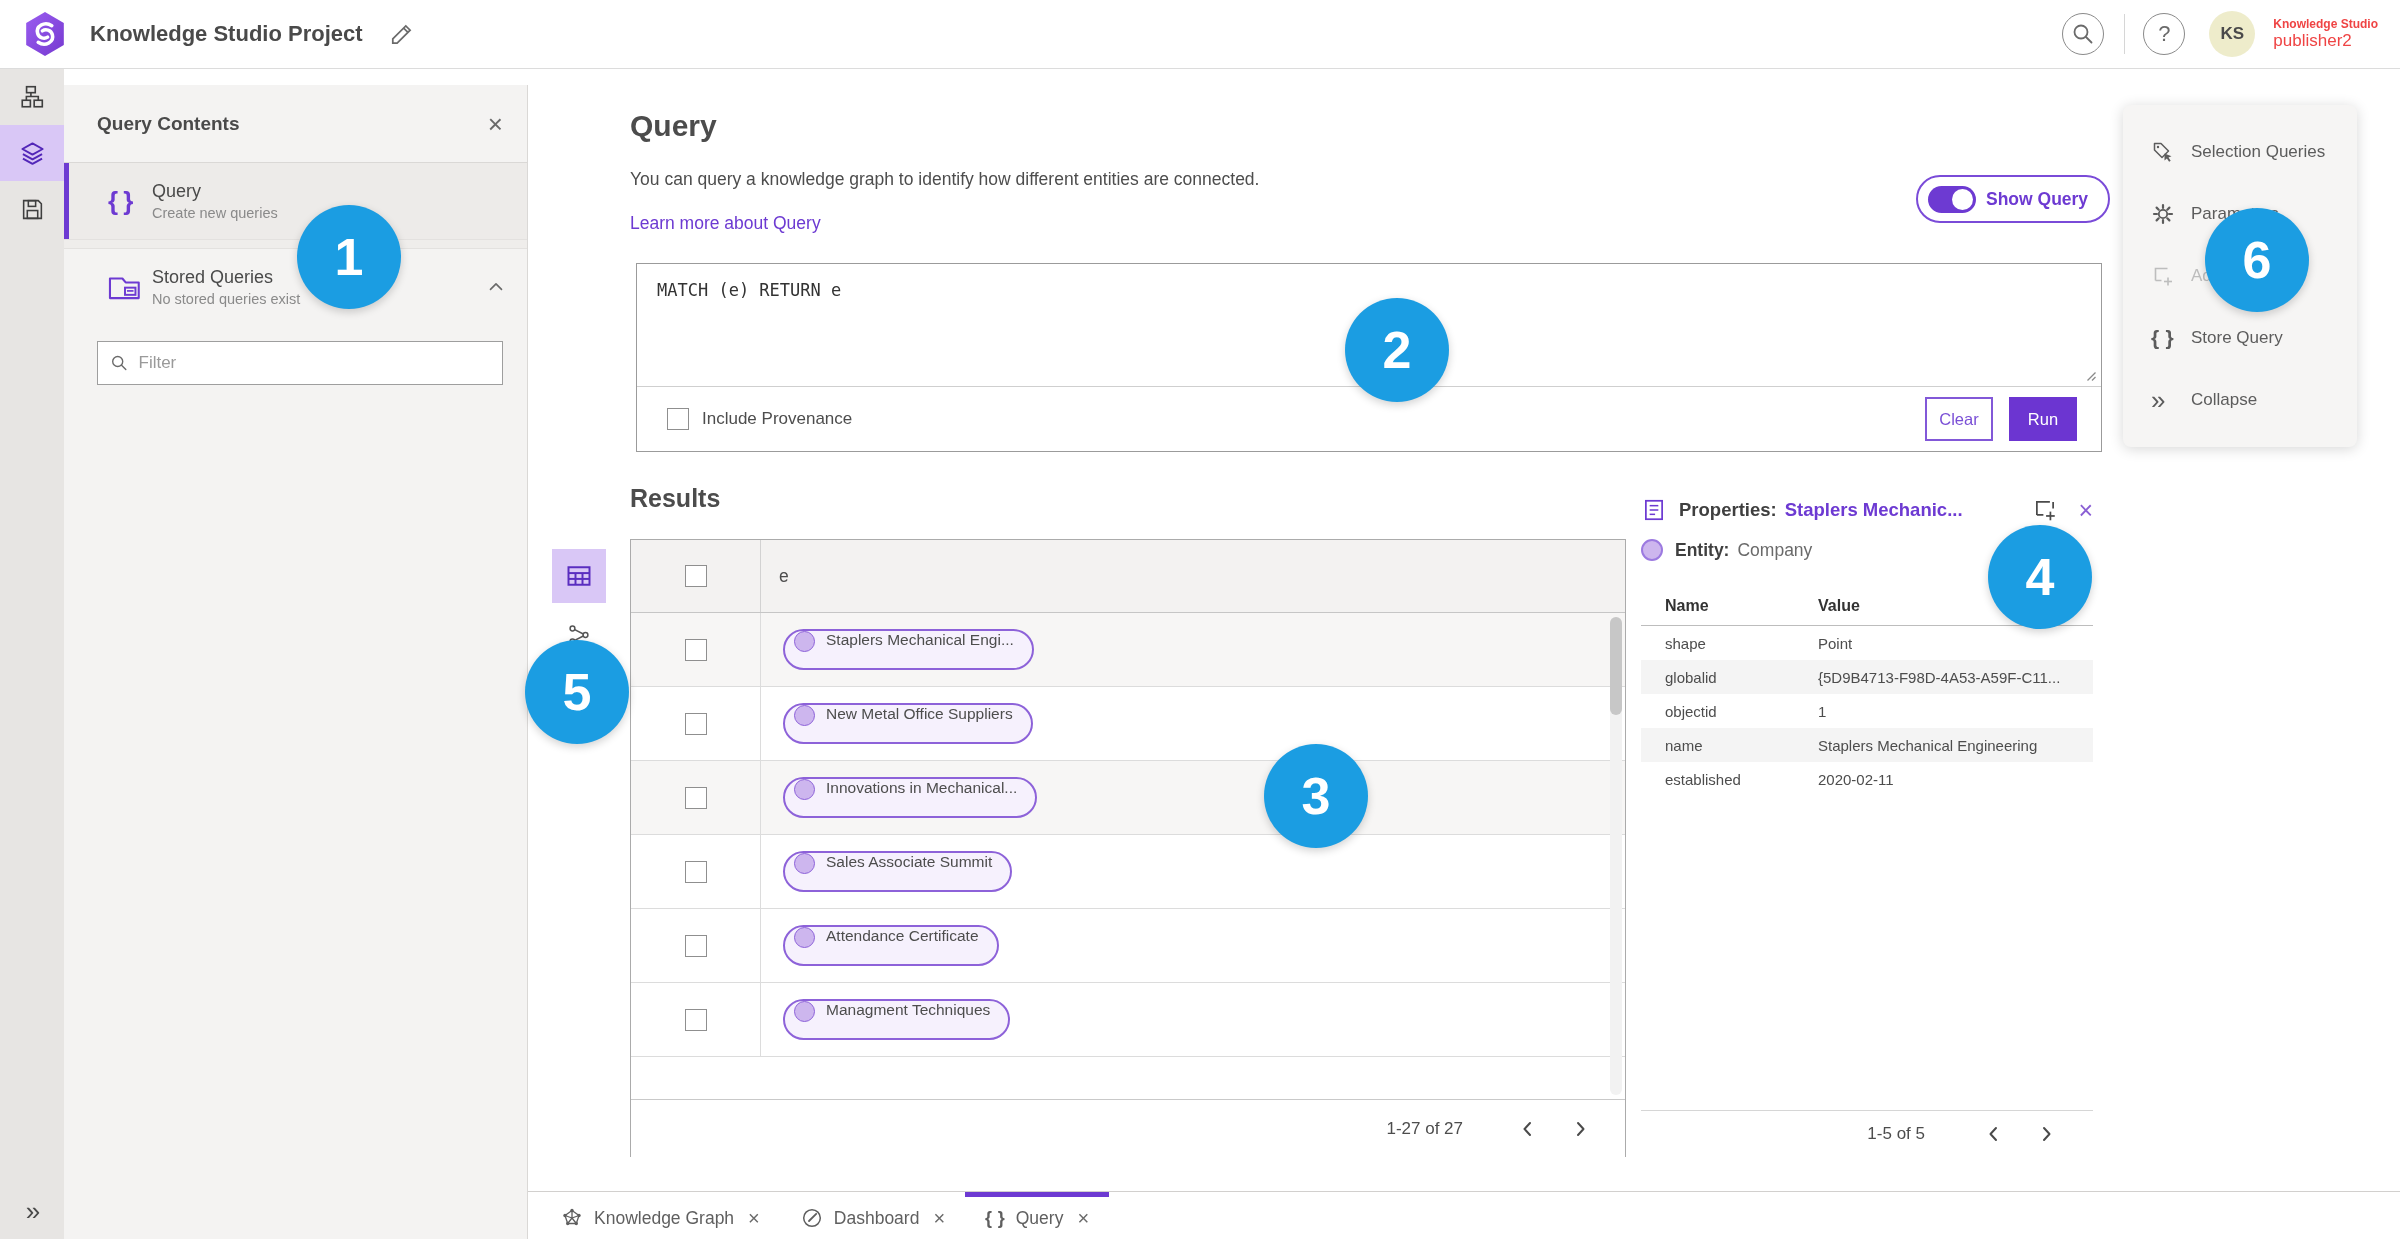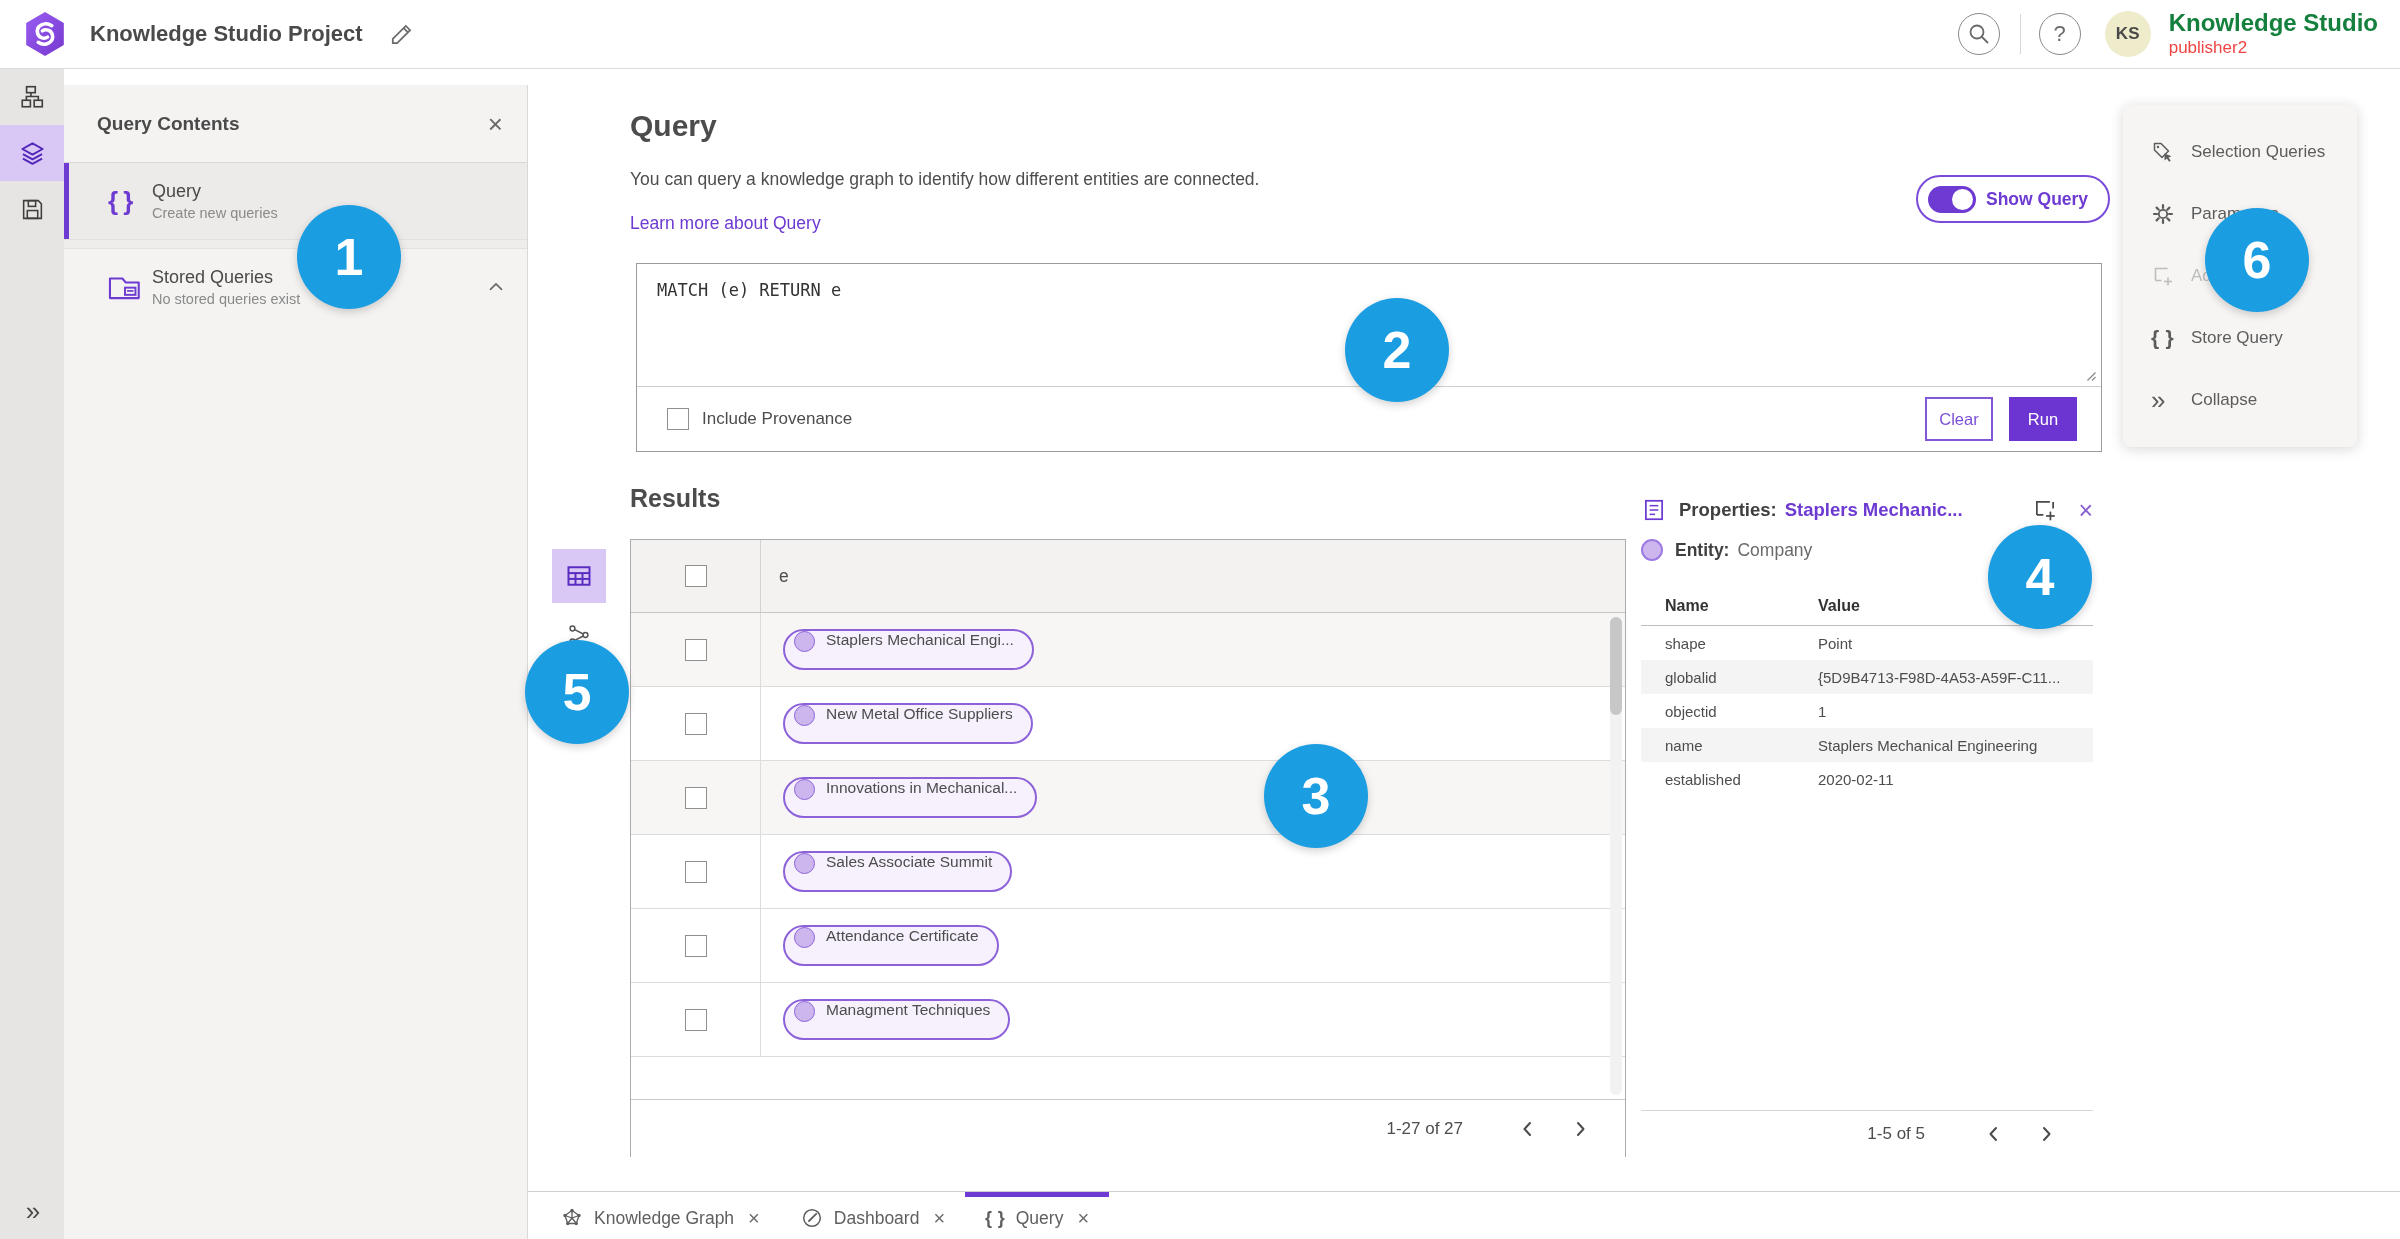--- a/index.html
+++ b/index.html
@@ -15,21 +15,21 @@
   .pencil { margin-left:26px; color:#6a6a6a; display:flex; cursor:pointer; }
   .topbar .spacer { flex:1; }
   .circle-btn { width:42px; height:42px; border-radius:50%; border:1.5px solid #8a8a8a; background:#fff;
                 display:flex; align-items:center; justify-content:center; color:#6a6a6a; cursor:pointer;
                 font-size:22px; font-family:inherit; }
   .hdr-divider { width:1px; height:40px; background:#d6d6d6; margin:0 18px 0 20px; }
   .help-btn { margin-right:24px; }
   .avatar { width:46px; height:46px; border-radius:50%; background:#eeeccb; color:#4a4a4a; font-size:17px;
             font-weight:700; display:flex; align-items:center; justify-content:center; cursor:pointer; }
   .userblock { margin-left:18px; margin-right:22px; line-height:1.2; }
-  .uname { font-size:24px; font-weight:700; color:#15803d; }
+  .uname { font-size:12px; font-weight:700; color:#ef4444; }
   .urole { font-size:17px; color:#ef4444; }
 
   
   .rail { position:absolute; top:69px; left:0; width:64px; height:1170px; background:#e7e5e3; z-index:4; }
   .rail-item { width:64px; height:56px; display:flex; align-items:center; justify-content:center; color:#3f3f3f; cursor:pointer; }
   .rail-item.active { background:#d9c7f6; color:#5226b8; }
   .rail-expand { position:absolute; bottom:8px; left:0; width:64px; height:40px; display:flex; align-items:center;
                  justify-content:center; font-size:26px; color:#4a4a4a; cursor:pointer; letter-spacing:-2px; }
 
   
@@ -261,20 +261,27 @@
       <div class="qc-text">
         <div class="lbl">Stored Queries</div>
         <div class="sub">No stored queries exist</div>
       </div>
       <span class="qc-chevron">
         <svg width="22" height="22" viewBox="0 0 24 24">
             <polyline points="6,14.5 12,8.5 18,14.5" fill="none" stroke="currentColor" stroke-width="1.8" stroke-linecap="round" stroke-linejoin="round"></polyline>
           </svg>
       </span>
     </div>
+    <div class="filter-wrap">
+      <svg width="20" height="20" viewBox="0 0 24 24">
+          <circle cx="10" cy="10" r="6.5" fill="none" stroke="currentColor" stroke-width="1.8"></circle>
+          <line x1="15" y1="15" x2="20.5" y2="20.5" stroke="currentColor" stroke-width="1.8" stroke-linecap="round"></line>
+        </svg>
+      <input class="filter-input" placeholder="Filter" style="">
+    </div>
   </aside>
 
   <main class="main">
 
     <h1 class="q-title">Query</h1>
     <p class="q-desc">You can query a knowledge graph to identify how different entities are connected.</p>
     <a class="q-learn">Learn more about Query</a>
 
     <div class="show-query">
       <span class="sq-track">

